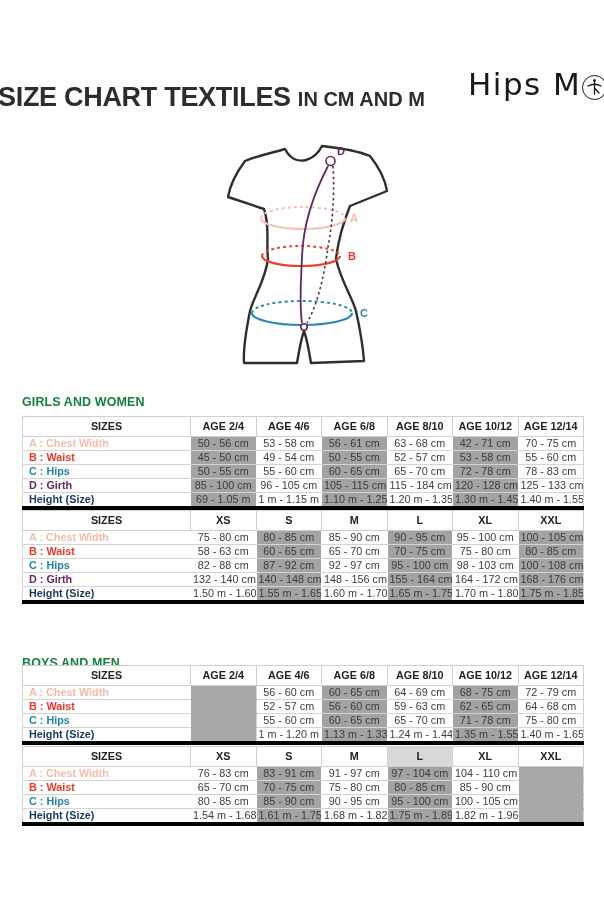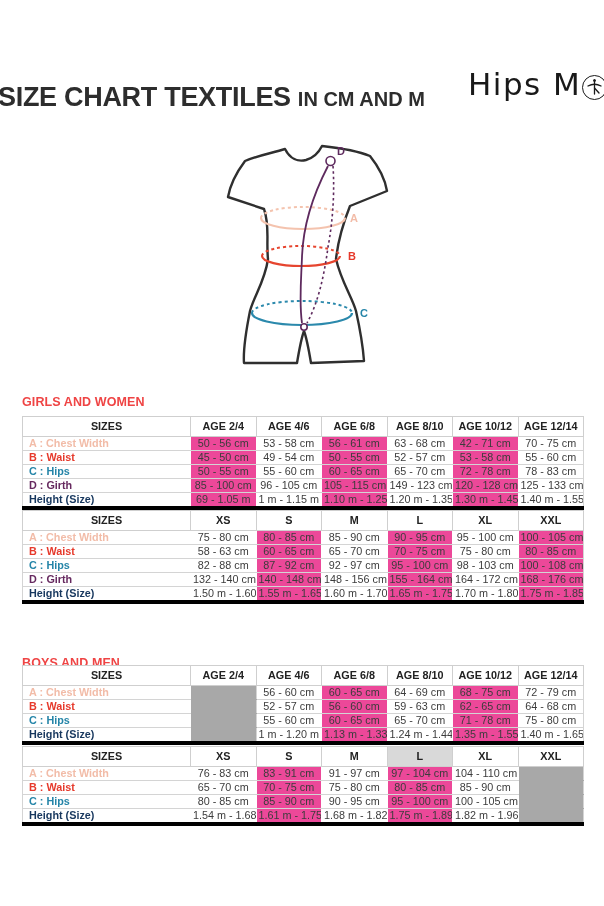--- a/index.html
+++ b/index.html
@@ -16,21 +16,21 @@
     font-family:"DejaVu Sans",sans-serif;font-size:31px;font-weight:400;color:#191919;letter-spacing:1.5px;
   }
   .logo .o-circle{
     display:inline-block;width:23px;height:23px;border:1.5px solid #191919;border-radius:50%;
     margin:0 1px;position:relative;top:3px;flex:none;
   }
   .logo .o-circle svg{position:absolute;left:0;top:0;}
   
   .diagram{position:absolute;left:192px;top:131px;width:230px;height:248px;}
   
-  .section-heading{position:absolute;left:22px;font-size:12.5px;font-weight:700;color:#ef4444;letter-spacing:0.1px;}
+  .section-heading{position:absolute;left:22px;font-size:12.5px;font-weight:700;color:#15803d;letter-spacing:0.1px;}
   #heading-0{top:395px;}
   #heading-1{top:656px;}
   .table-mount{position:absolute;left:22px;}
   #table-0-0{top:416px;}
   #table-0-1{top:510px;}
   #table-1-0{top:665px;}
   #table-1-1{top:746px;}
   table.size-table{border-collapse:collapse;table-layout:fixed;width:561px;background:#fff;}
   table.size-table th{
     height:19px;font-size:10.8px;font-weight:700;color:#222;text-align:center;
@@ -40,21 +40,21 @@
   table.size-table td{
     height:13px;font-size:10.8px;color:#3c3c3c;text-align:center;padding:0 2px;line-height:1;
     border-top:1px solid #d4d4d4;border-bottom:1px solid #d4d4d4;
     border-left:1px solid #ffffff;border-right:1px solid #ffffff;
     white-space:nowrap;overflow:hidden;
   }
   table.size-table td.label{
     text-align:left;padding-left:6px;font-weight:700;border-left:1px solid #d4d4d4;
   }
   table.size-table td:last-child{border-right:1px solid #d4d4d4;}
-  table.size-table td.shade{background:#ec4899;}
+  table.size-table td.shade{background:#a3a3a3;}
   table.size-table td.block{
     background:#A8A8A8;border-top-color:#A8A8A8;border-bottom-color:#A8A8A8;
     border-left:1px solid #fff;border-right:1px solid #d4d4d4;
   }
   table.size-table tbody tr:last-child td{border-bottom:4px solid #000000;}
 </style>
 </head>
 <body>
 
 <div class="title-row">
@@ -175,21 +175,21 @@
           <td class="shade">60 - 65 cm</td>
           <td>65 - 70 cm</td>
           <td class="shade">72 - 78 cm</td>
           <td>78 - 83 cm</td>
         </tr>
         <tr>
           <td class="label" style="color: rgb(102, 41, 95);">D : Girth</td>
           <td class="shade">85 - 100 cm</td>
           <td>96 - 105 cm</td>
           <td class="shade">105 - 115 cm</td>
-          <td>149 - 123 cm</td>
+          <td>115 - 184 cm</td>
           <td class="shade">120 - 128 cm</td>
           <td>125 - 133 cm</td>
         </tr>
         <tr>
           <td class="label" style="color: rgb(23, 55, 94);">Height (Size)</td>
           <td class="shade">69 - 1.05 m</td>
           <td>1 m - 1.15 m</td>
           <td class="shade">1.10 m - 1.25 m</td>
           <td>1.20 m - 1.35 m</td>
           <td class="shade">1.30 m - 1.45 m</td>

